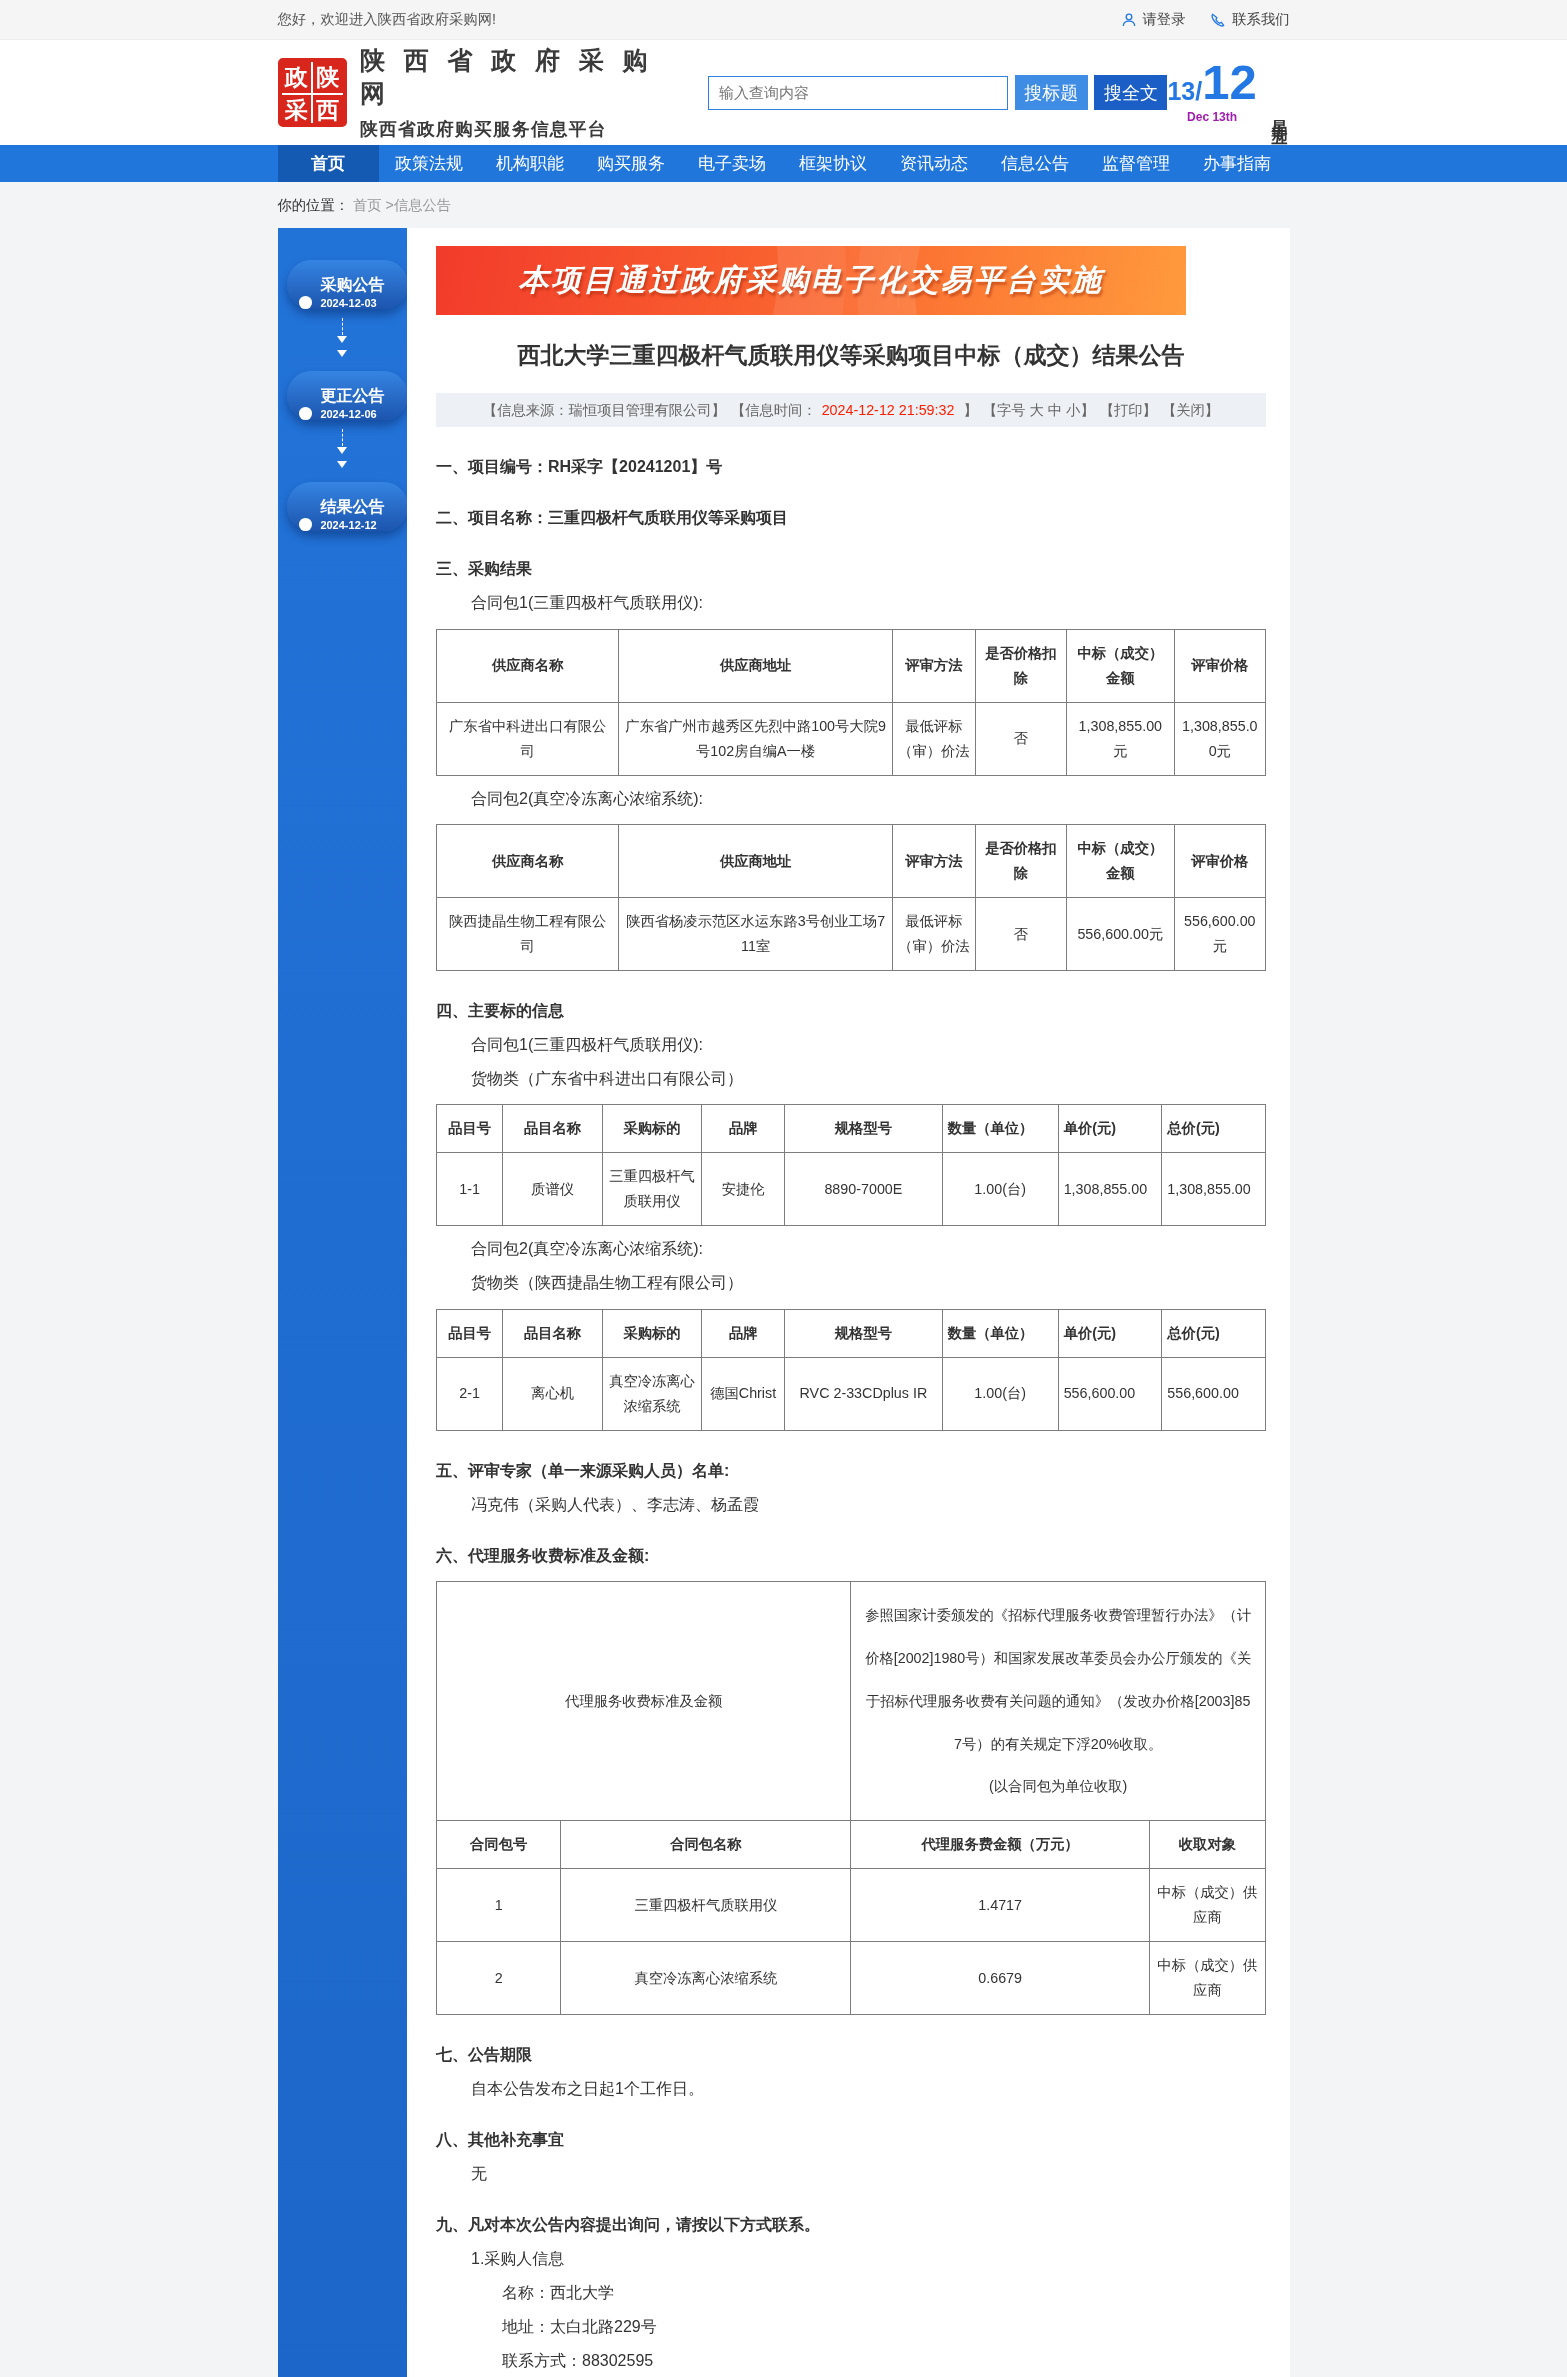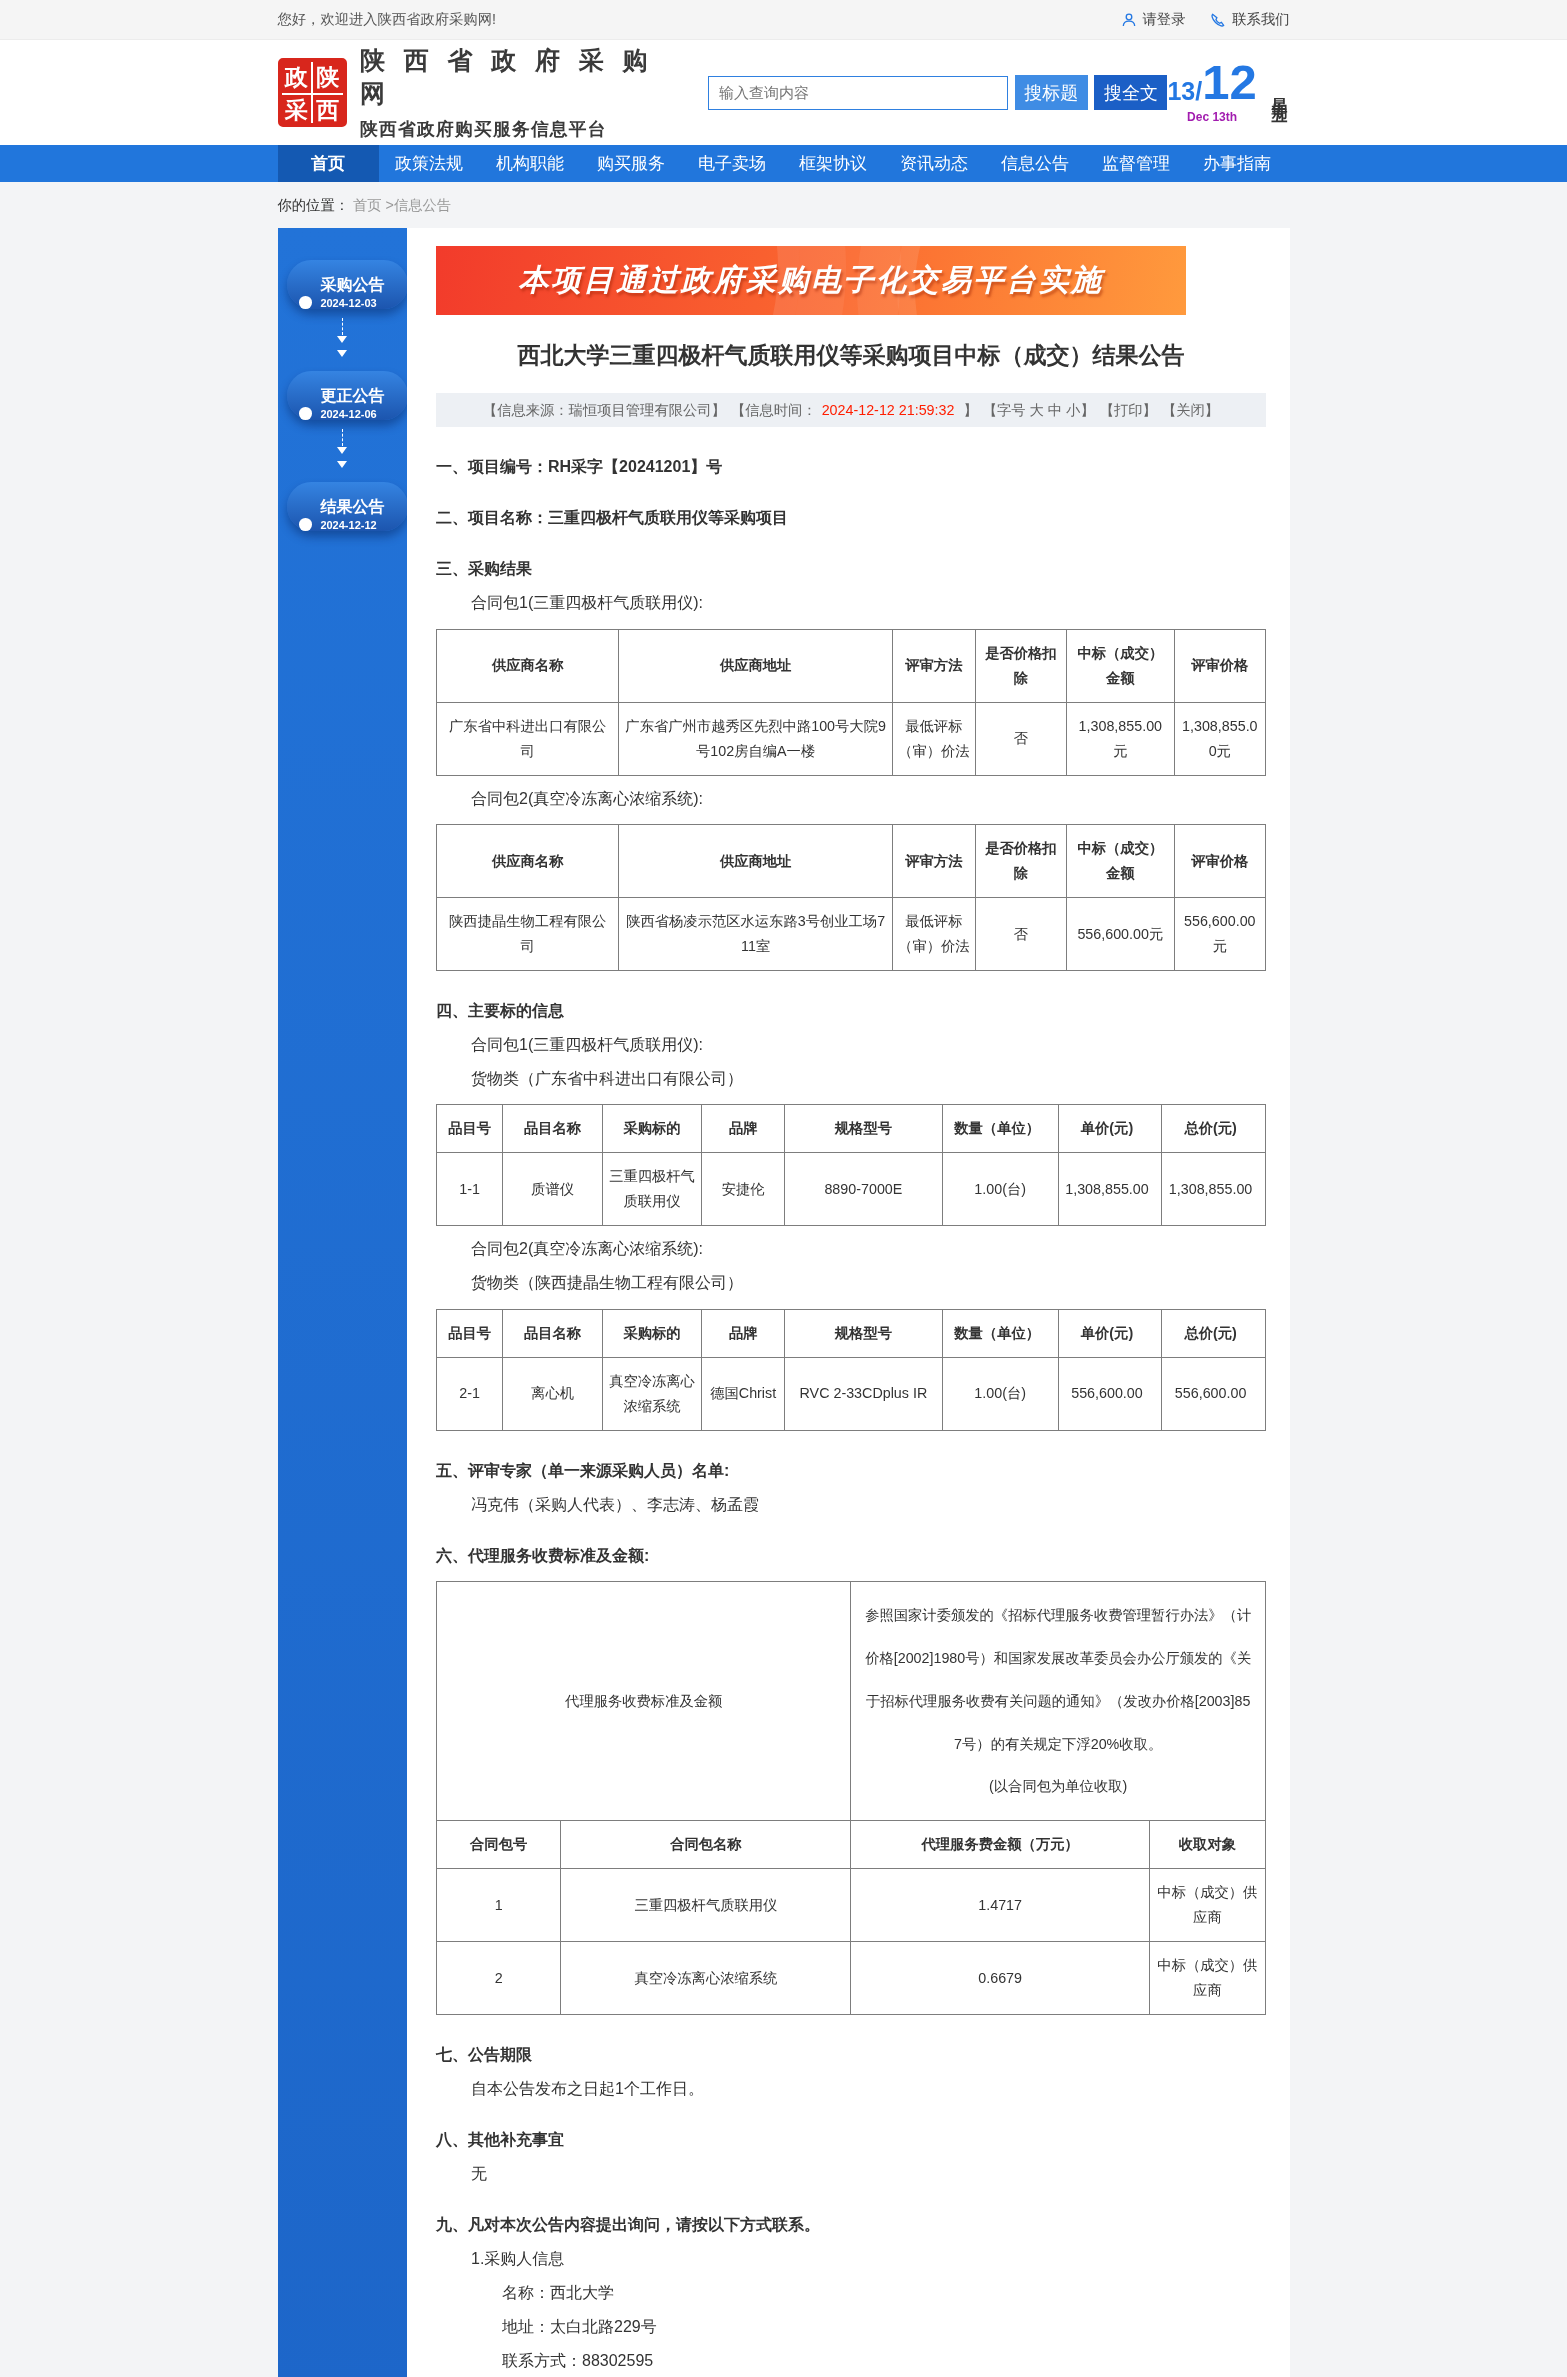--- a/index.html
+++ b/index.html
@@ -20,21 +20,21 @@
   .logo{width:69px;height:69px;background:#fff;border:4.2px solid #d8261c;border-radius:5px;display:grid;grid-template-columns:1fr 1fr;grid-template-rows:1fr 1fr;gap:1.7px;box-sizing:border-box;flex:none;}
   .logo b{background:#d8261c;color:#fff;font-size:23px;display:flex;align-items:center;justify-content:center;font-weight:bold;}
   .site-titles{margin-left:13.5px;}
   .site-title{font-size:25px;font-weight:bold;color:#3a3a3a;letter-spacing:5.9px;}
   .site-subtitle{font-size:17.7px;font-weight:bold;color:#3a3a3a;margin-top:7.6px;letter-spacing:1.3px;}
   .search{margin-left:44px;display:flex;align-items:center;}
   .search input{width:278px;height:32px;border:1.7px solid #2f80e0;padding:0 10px;font-size:15px;color:#333;outline:none;font-family:inherit;}
   .search .sbtn{height:35px;width:73px;margin-left:6.7px;color:#fff;font-size:18px;border:none;cursor:pointer;font-family:Liberation Serif, serif;}
   .btn-title{background:#3f8ce4;}
   .btn-full{background:#1b5fc6;}
-  .datebox{margin-left:auto;display:flex;align-items:center;}
+  .datebox{margin-left:auto;display:flex;align-items:flex-end;}
   .date-line{display:flex;align-items:flex-end;color:#2478e3;font-weight:bold;}
   .date-prefix{font-size:25px;line-height:1.05;}
   .date-day{font-size:49px;line-height:.88;}
   .date-en{font-size:12px;color:#a21caf;font-weight:bold;margin-top:5px;text-align:center;}
   .weekday{writing-mode:vertical-lr;font-size:16px;color:#333;font-weight:bold;margin-left:11.8px;letter-spacing:5.9px;}
 
   
   .nav{background:#2176dc;height:37px;}
   .nav ul{list-style:none;margin:0;padding:0;display:flex;}
   .nav li{width:101px;height:37px;display:flex;align-items:center;justify-content:center;color:#fff;font-size:17px;cursor:pointer;}
@@ -72,21 +72,21 @@
   .meta .ctrl{cursor:pointer;}
 
   .sec{font-weight:bold;margin-top:30px;}
   .ptext{margin-top:13px;}
   .ind1{padding-left:35px;}
   .ind2{padding-left:66px;}
 
   table{border-collapse:collapse;width:100%;margin-top:14.3px;table-layout:fixed;}
   th,td{border:0.8px solid #7d7d7d;text-align:center;font-size:14.3px;color:#333;padding:11px 5px;line-height:1.75;word-break:break-all;}
   th{font-weight:bold;}
-  td.num,th.num{text-align:center;padding-right:11px;}
+  td.num,th.num{text-align:left;padding-right:11px;}
   .fee-label-cell{font-size:14.3px;}
   .fee-desc-cell{text-align:center;padding:11.8px 13.5px;}
   .fee-desc-cell p{margin:0;line-height:3.0;font-size:14.3px;}
 </style>
 </head>
 <body>
 
 <div class="topbar">
   <div class="container">
     <div class="welcome">您好，欢迎进入陕西省政府采购网!</div>

